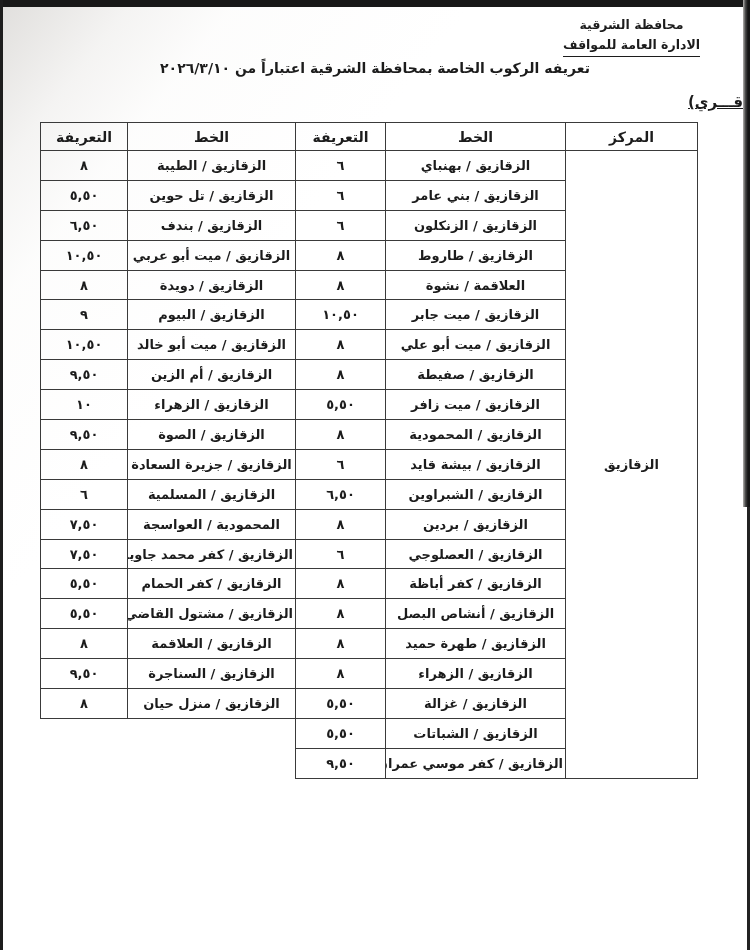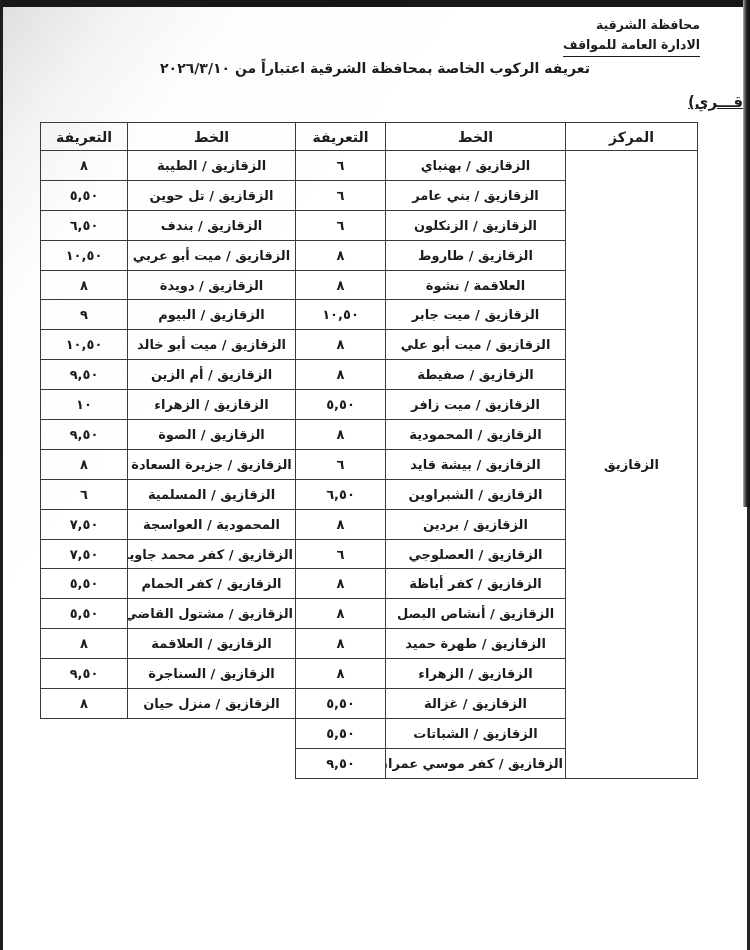--- a/index.html
+++ b/index.html
@@ -22,21 +22,21 @@
   .edge-top{position:absolute;top:0;left:0;width:750px;height:7px;background:#181818;z-index:5;}
   .edge-left{position:absolute;top:0;left:0;width:3px;height:950px;background:#1d1d1d;z-index:5;}
   .edge-right-upper{position:absolute;top:0;right:0;width:7px;height:507px;z-index:5;
     background:linear-gradient(to right,#b3b1ae 0%,#4a4a4a 35%,#141414 70%);}
   .edge-right-lower{position:absolute;top:507px;right:0;width:3px;height:443px;background:#222;z-index:5;}
 
   .content{position:absolute;inset:0;z-index:1;}
 
   .org-block{
     position:absolute;top:15px;right:50px;
-    font-weight:bold;font-size:12.5px;line-height:1.6;
+    text-align:center;font-weight:bold;font-size:12.5px;line-height:1.6;
   }
   .org-line2{border-bottom:1.6px solid #1c1c1c;padding-bottom:1px;display:inline-block;}
 
   .doc-title{
     position:absolute;top:60px;right:0;left:0;
     text-align:center;font-weight:bold;font-size:14px;
   }
   .doc-subtitle{
     position:absolute;top:93px;right:0;left:0;
     text-align:right;font-weight:bold;font-size:15px;text-decoration:underline;

